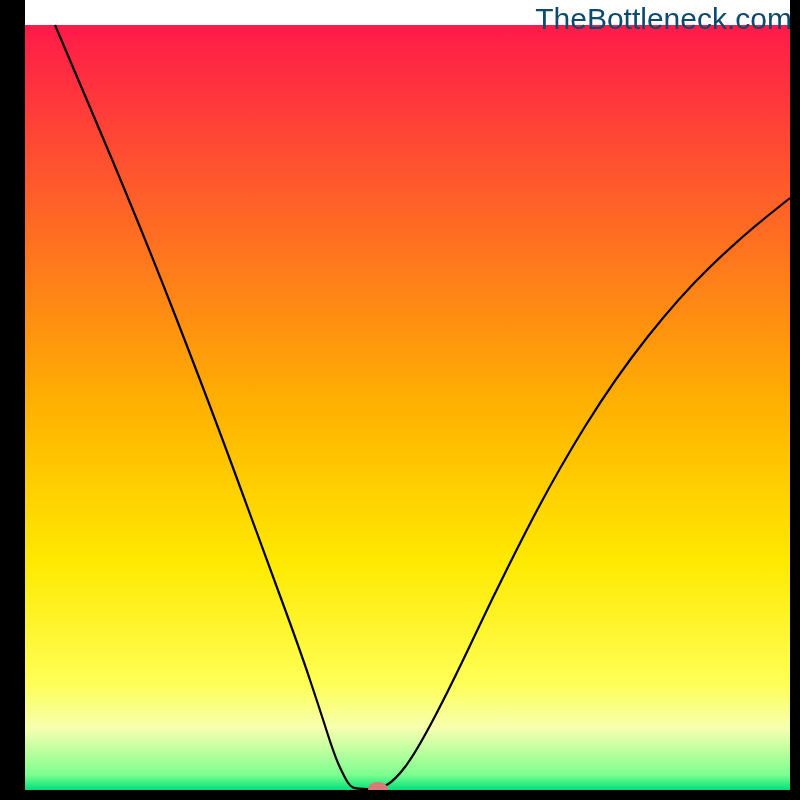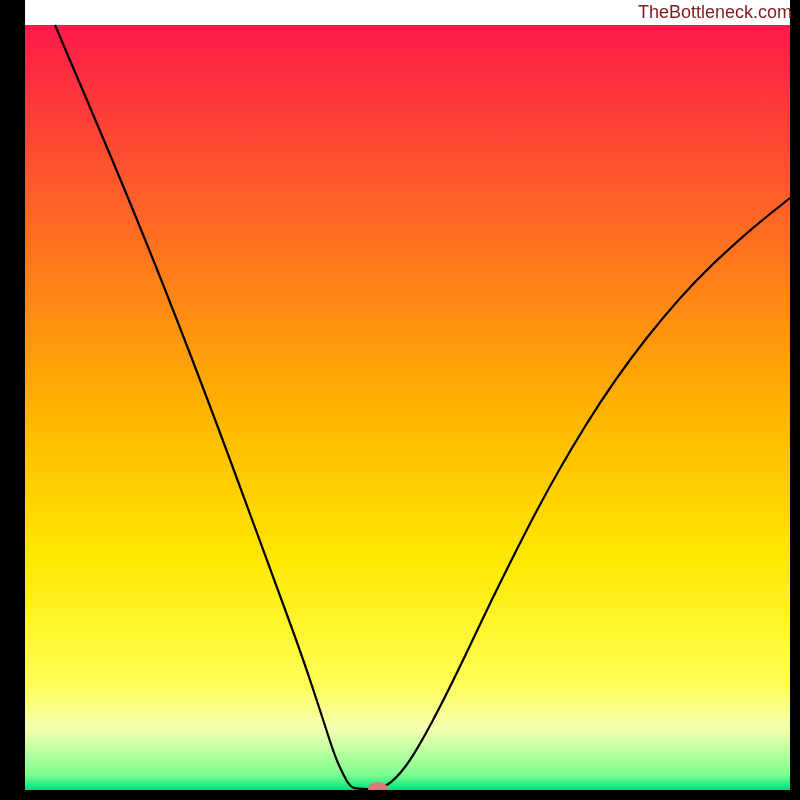--- a/index.html
+++ b/index.html
@@ -13,22 +13,22 @@
   .container {
     position: relative;
     width: 800px;
     height: 800px;
   }
   .watermark {
     position: absolute;
     top: 2px;
     right: 8px;
     font-family: Arial, sans-serif;
-    font-size: 18px;
-    color: #7f1d1d;
+    font-size: 30px;
+    color: #0c4a6e;
     font-weight: 500;
     z-index: 10;
   }
   svg {
     display: block;
   }
 </style>
 </head>
 <body>
 

